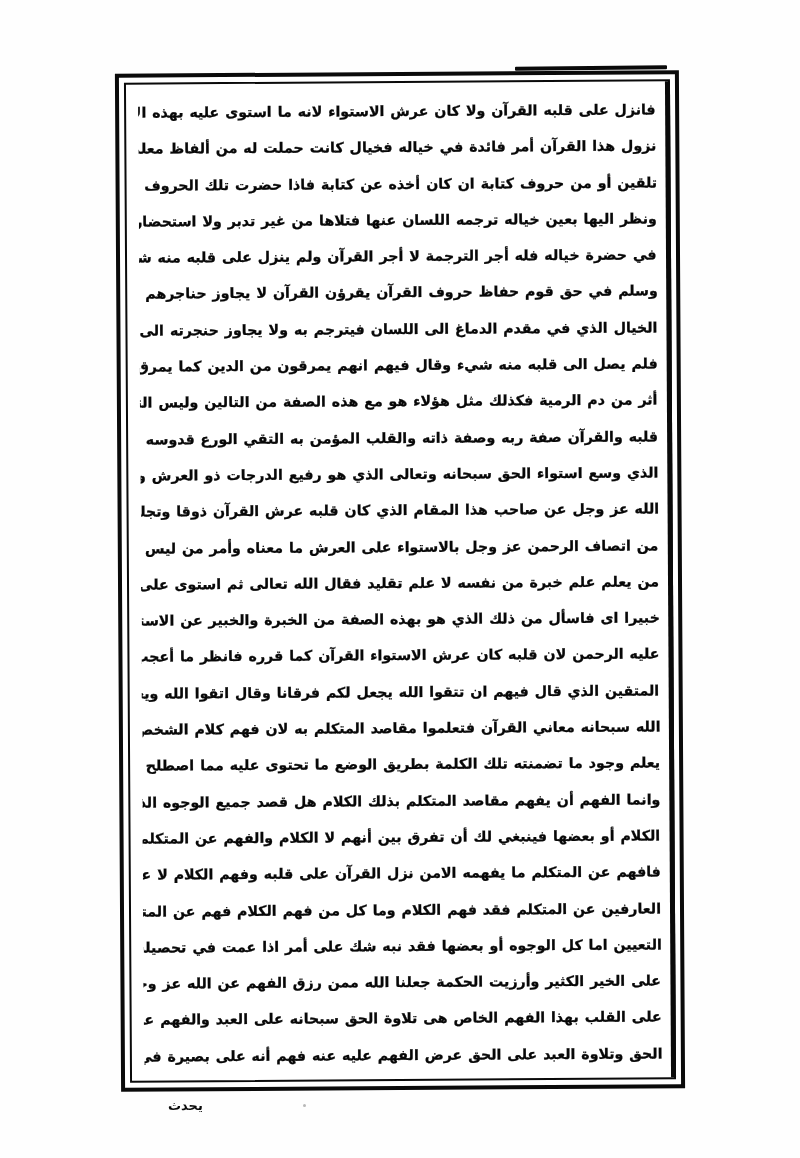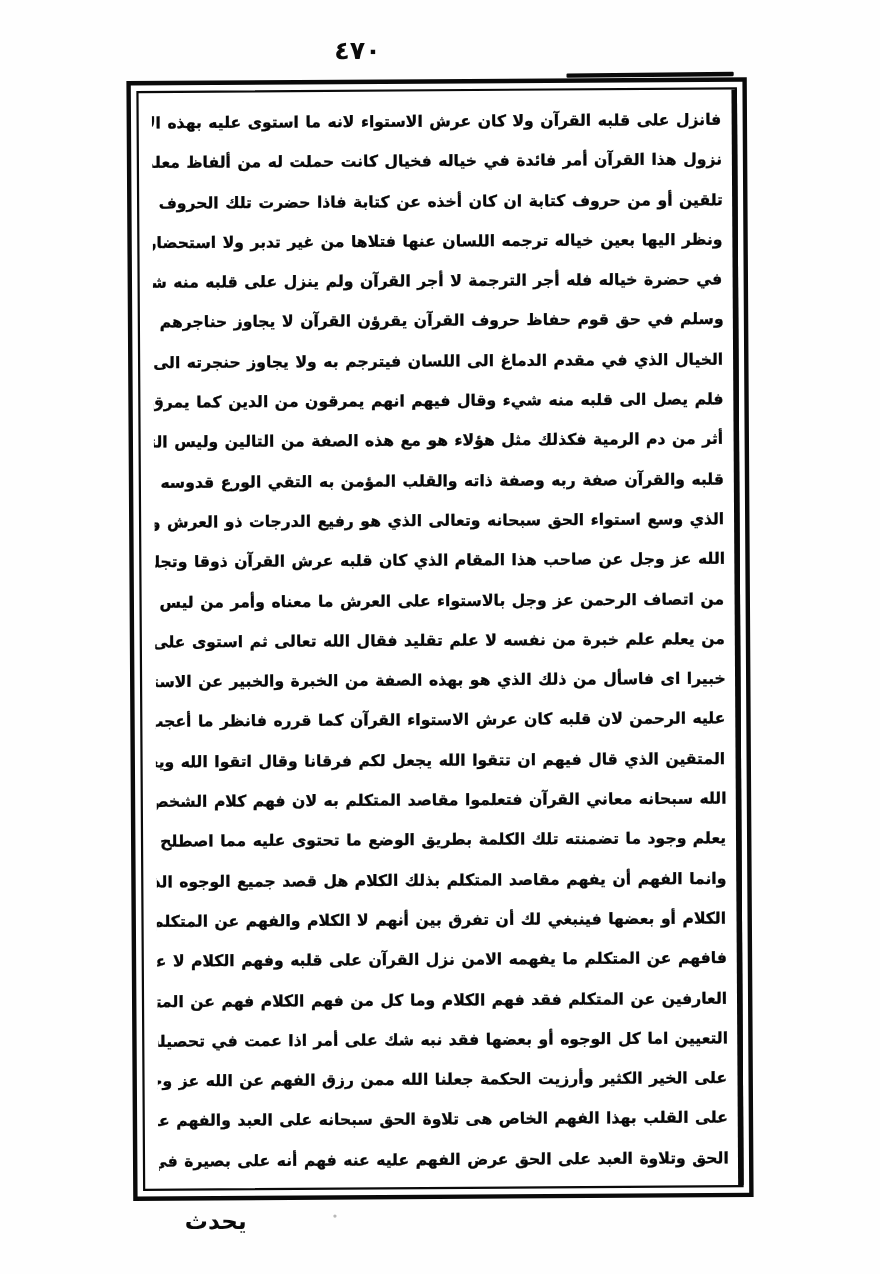--- a/index.html
+++ b/index.html
@@ -127,21 +127,21 @@
   #catchword {
     position: absolute;
     top: 1098px;
     left: 0;
     width: 800px;
     box-sizing: border-box;
     padding-left: 168px;
     text-align: left;
     direction: rtl;
     font-family: "DejaVu Sans", sans-serif;
-    font-size: 21px;
+    font-size: 13px;
     font-weight: bold;
     color: #0b0b0b;
   }
   #catchword span { display: inline-block; }
 
   
   #speck {
     position: absolute;
     top: 1104px;
     left: 303px;
@@ -149,21 +149,20 @@
     height: 3px;
     background: #b8b8b8;
     border-radius: 50%;
   }
 </style>
 </head>
 <body>
 
 <div id="page" style="background: rgb(254, 254, 254);">
 
-  <div id="folio-number">٤٧٠</div>
 
   <div id="folio-rule"></div>
 
   <div id="frame-outer">
     <div id="frame-inner">
       <div id="frame-gutter-rule"></div>
       <div id="text-block" style="color: rgb(8, 8, 8);">
           <div class="line">فانزل على قلبه القرآن ولا كان عرش الاستواء لانه ما استوى عليه بهذه الاحكام وكان</div>
           <div class="line">نزول هذا القرآن أمر فائدة في خياله فخيال كانت حملت له من ألفاظ معلمة ان كان أخذه عن</div>
           <div class="line">تلقين أو من حروف كتابة ان كان أخذه عن كتابة فاذا حضرت تلك الحروف في خياله</div>

